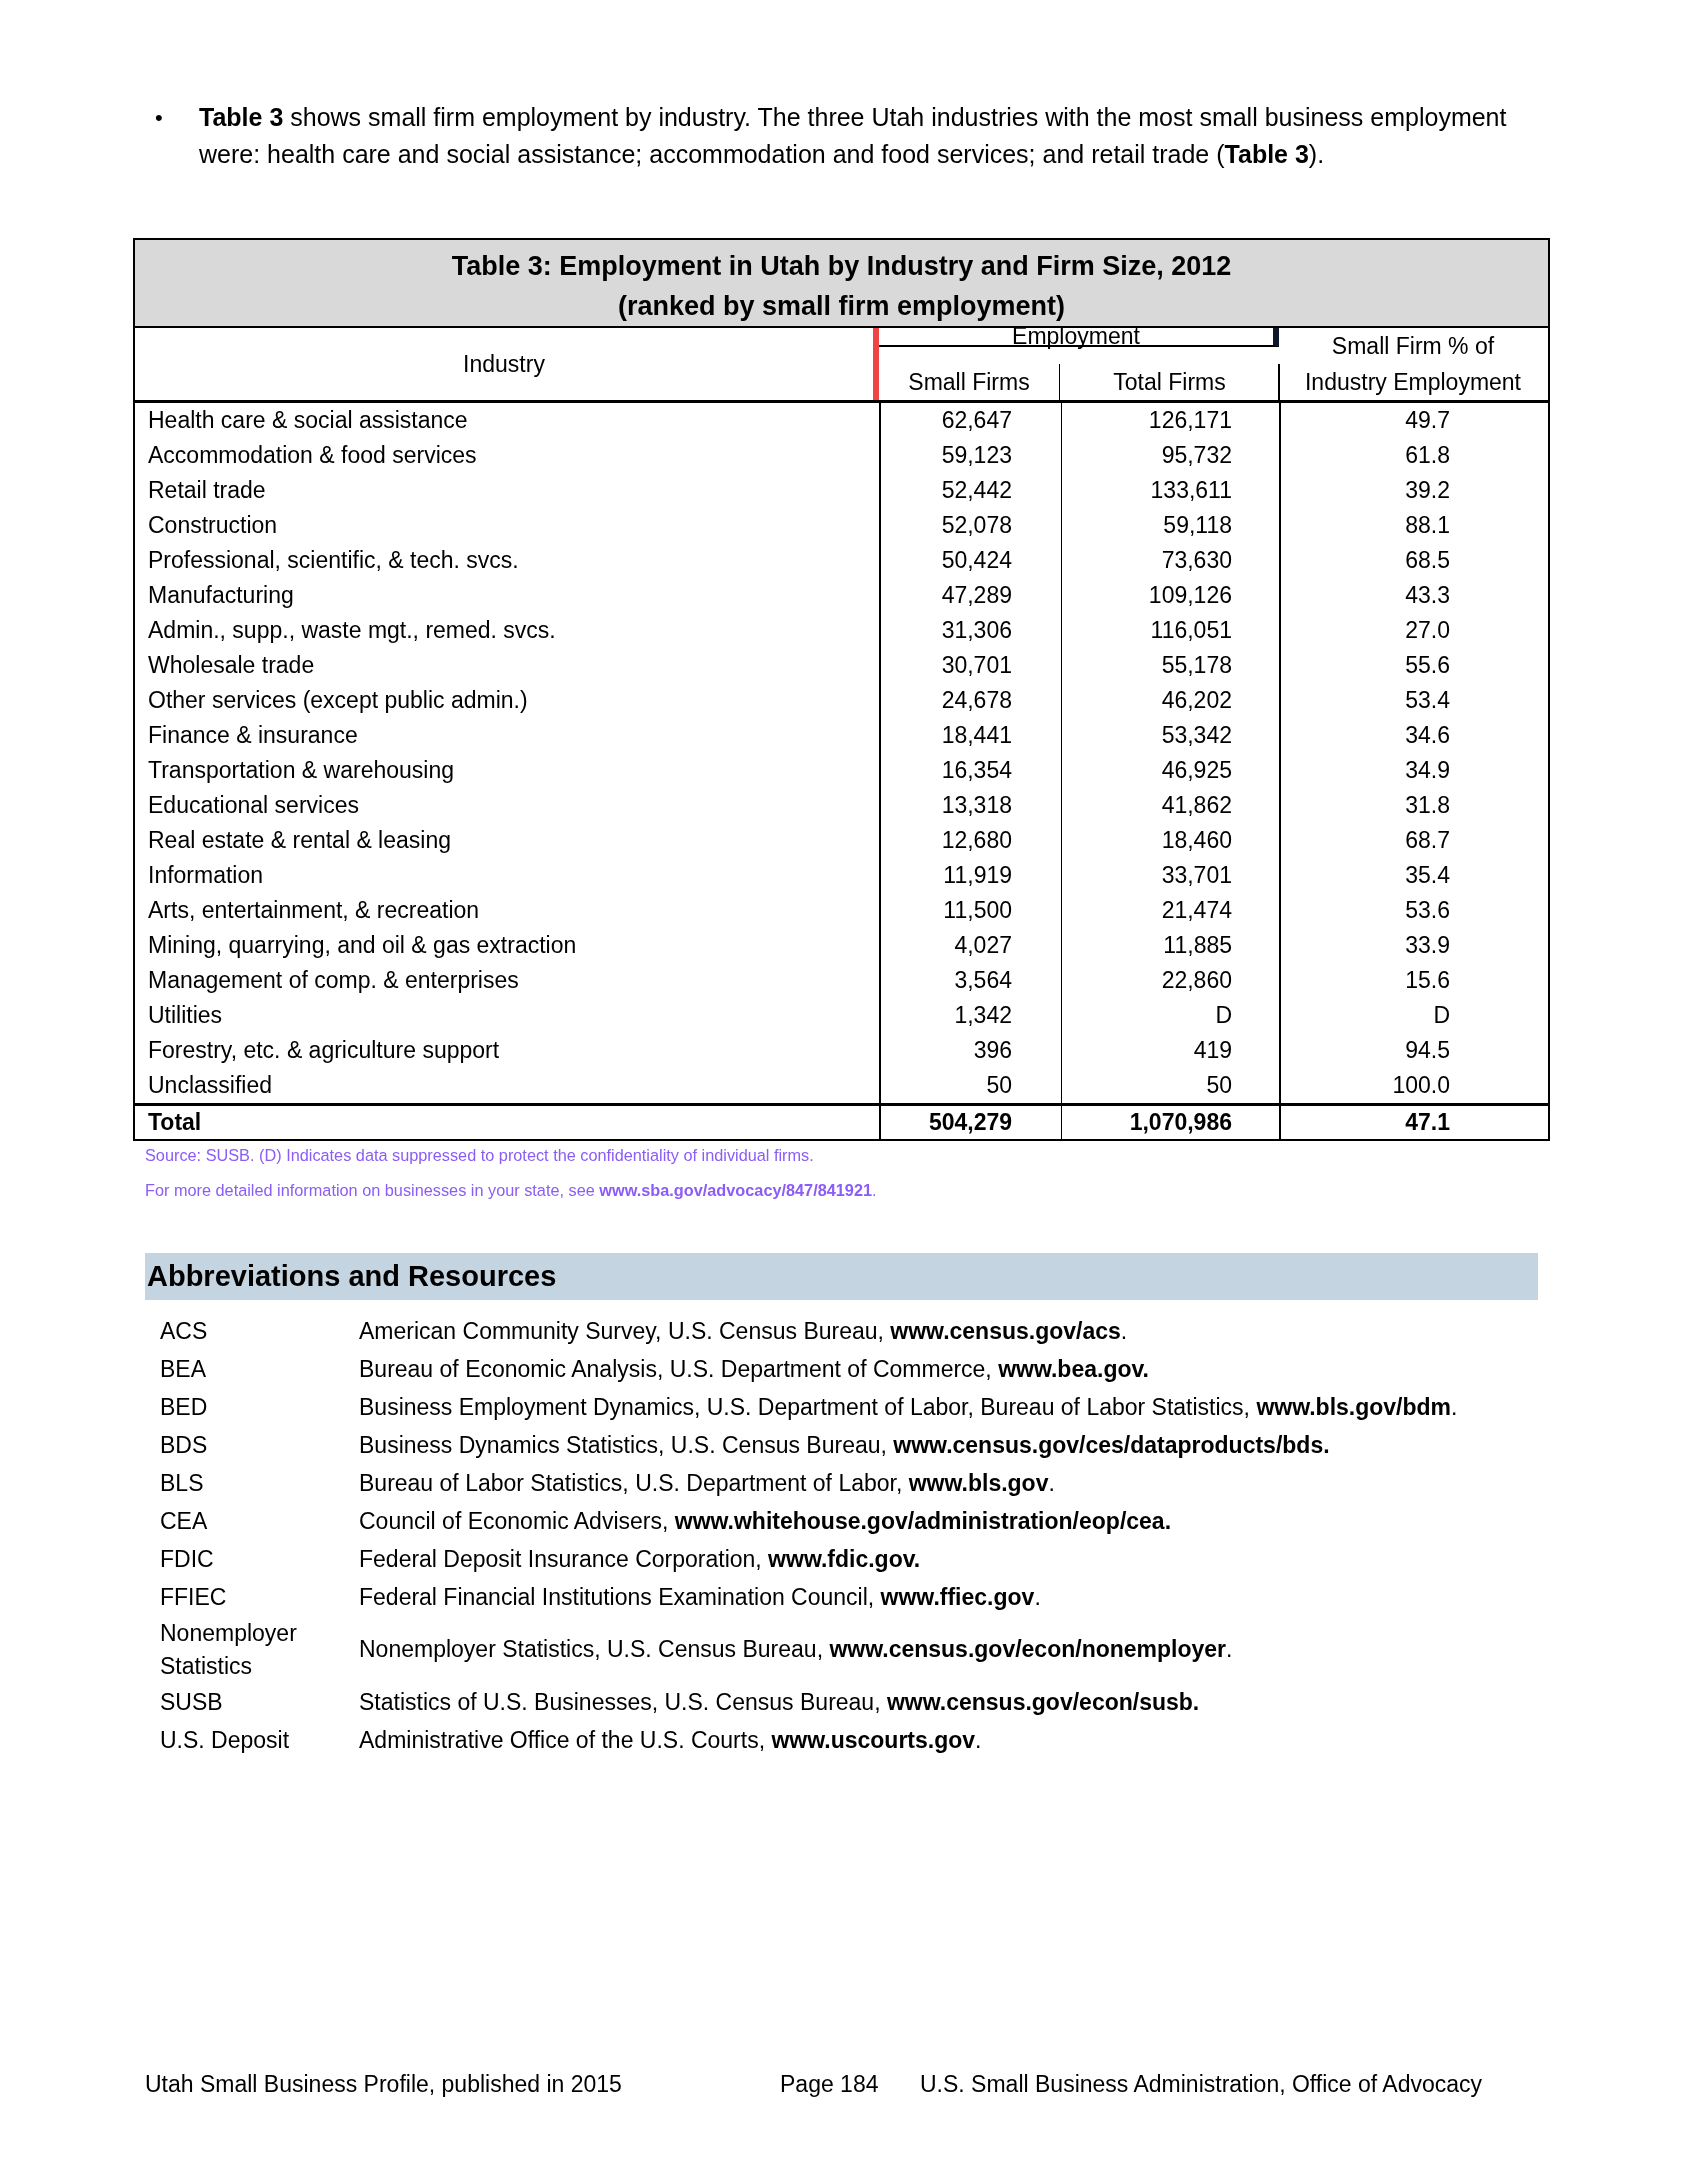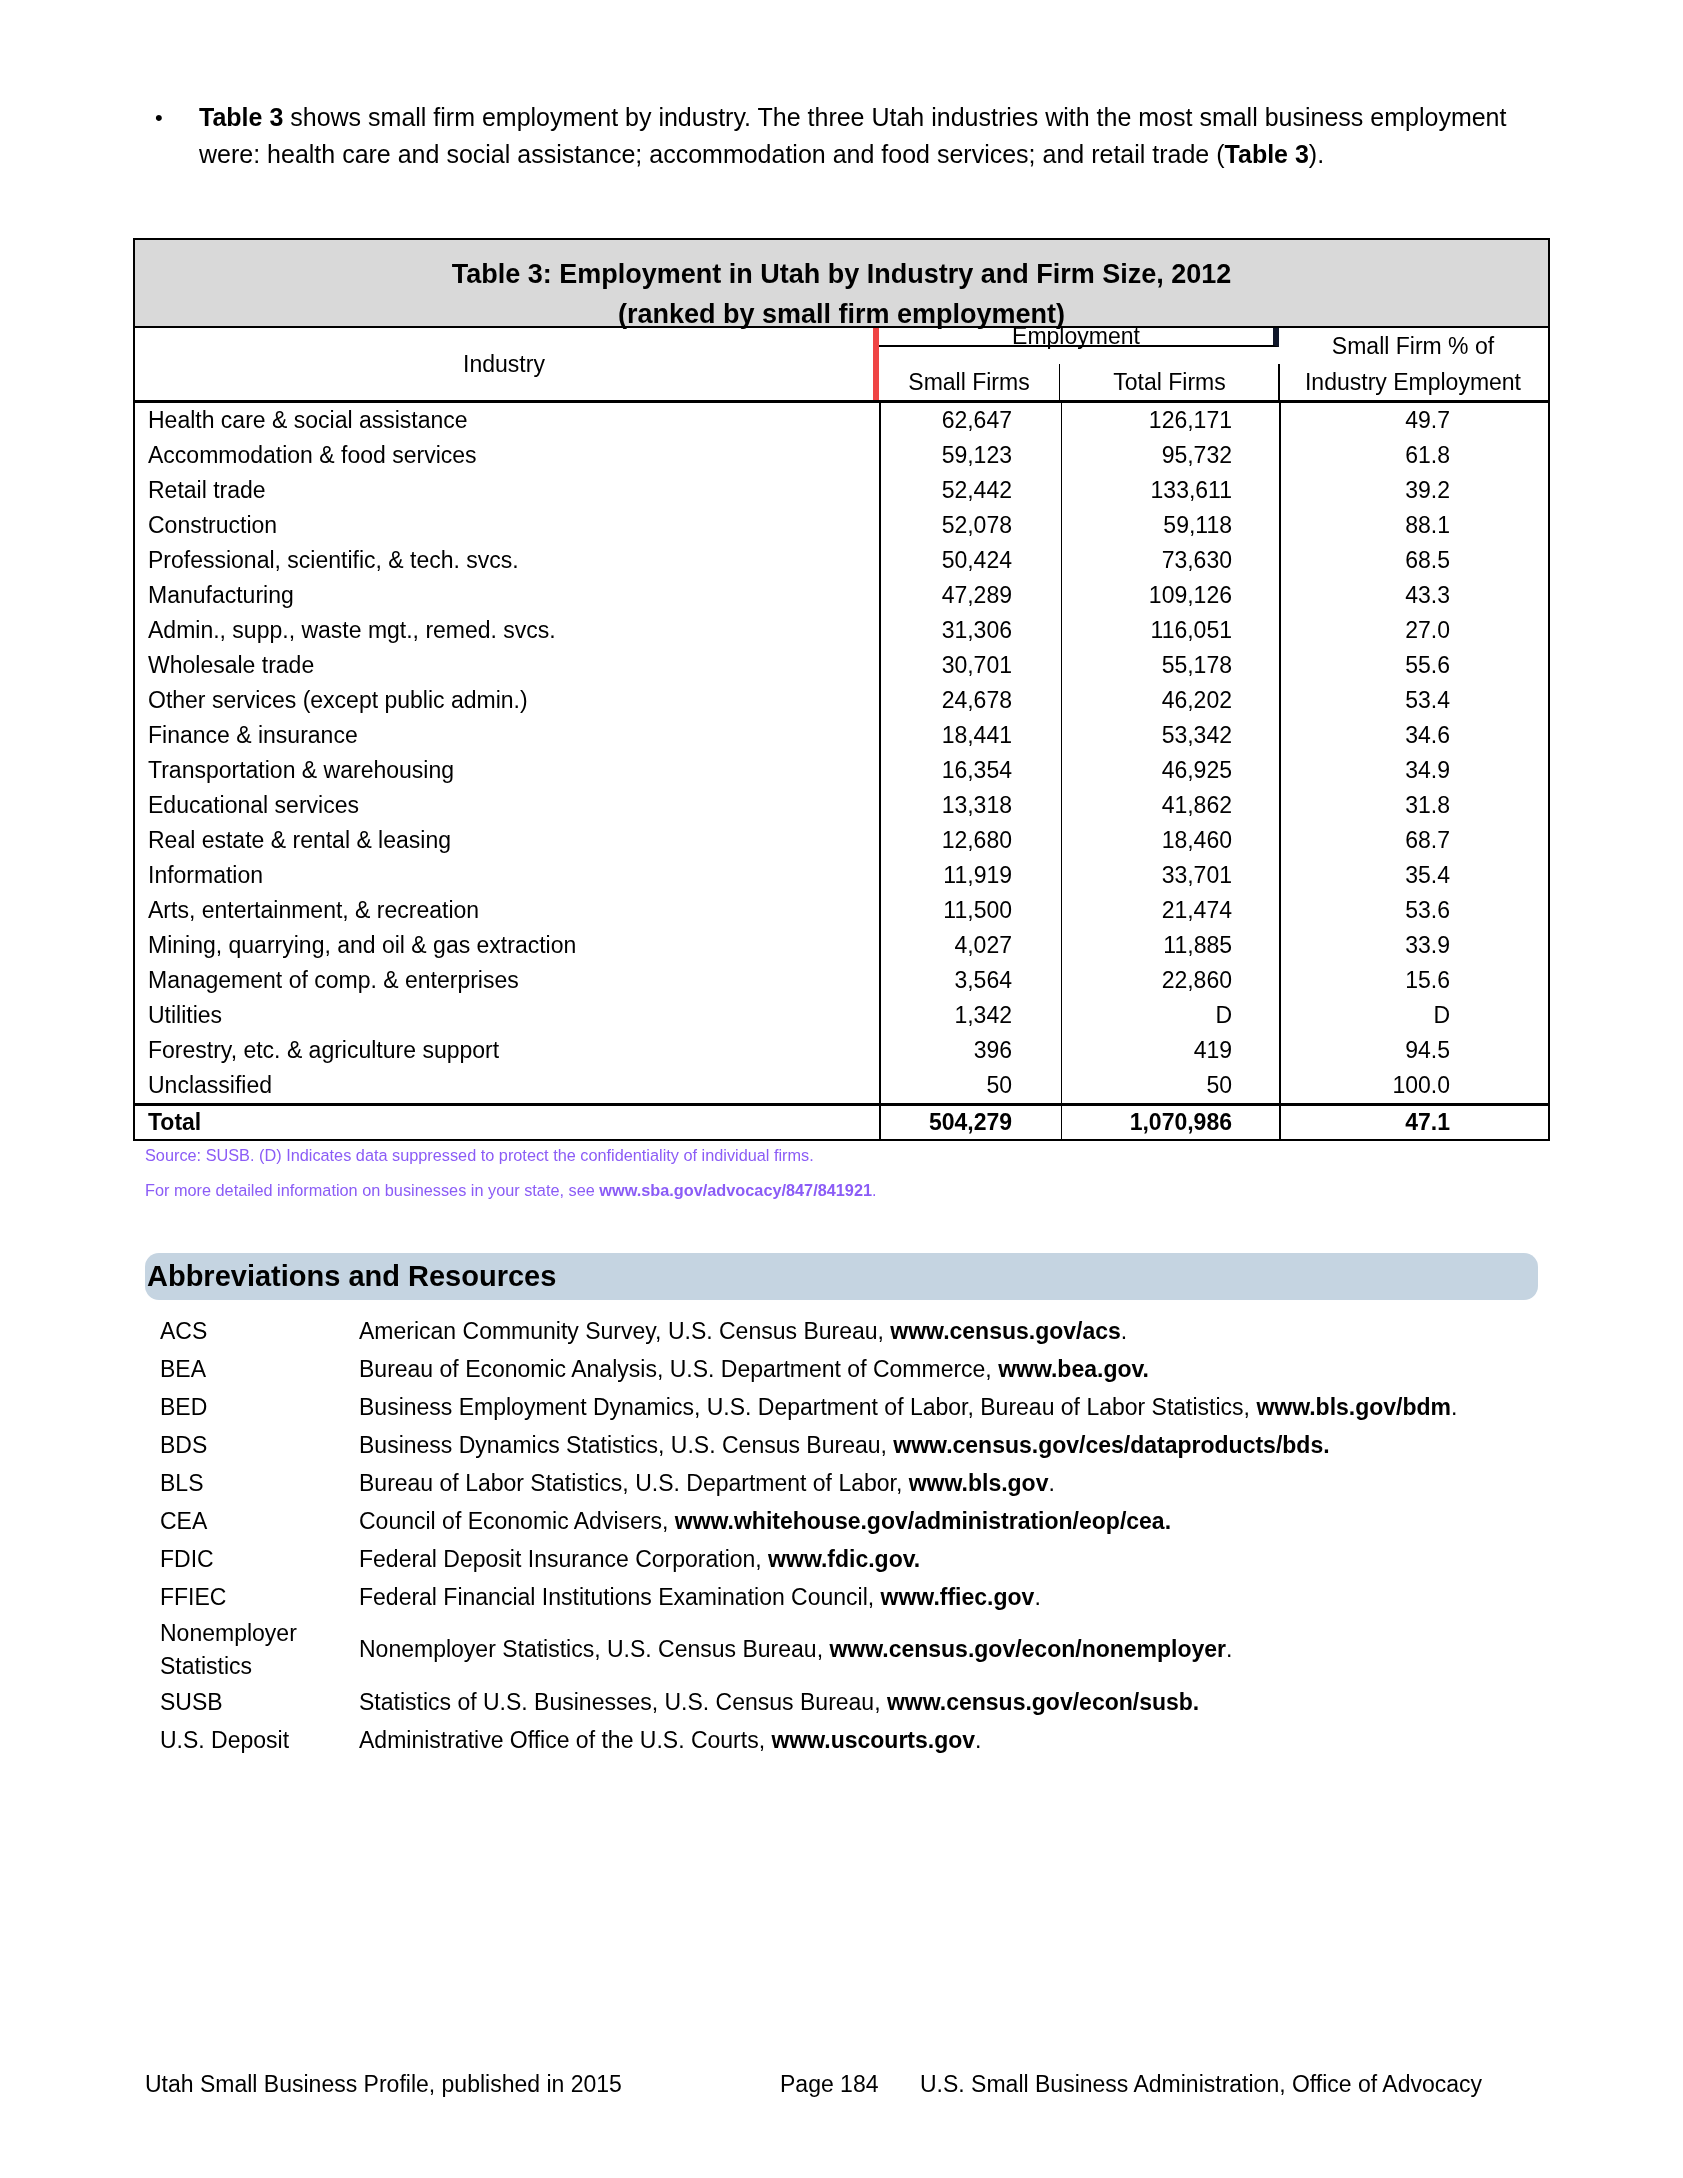--- a/index.html
+++ b/index.html
@@ -10,21 +10,21 @@
   
   .intro { left: 149px; top: 99px; width: 1406px; font-size: 25px; line-height: 37px; }
   .intro .bullet { position: absolute; left: 6px; top: 0; font-size: 22px; }
   .intro .para { margin-left: 50px; }
   .intro b { font-weight: bold; }
 
   
   .tbl { left: 133px; top: 238px; width: 1417px; border: 2px solid #000; box-sizing: border-box; }
   .tbl-title { background: #d9d9d9; height: 88px; border-bottom: 2px solid #000;
                text-align: center; font-weight: bold; font-size: 27px; line-height: 40px;
-               padding-top: 14px; box-sizing: border-box; }
+               padding-top: 6px; box-sizing: border-box; }
   .hdr { position: relative; height: 72px; border-bottom: 3px solid #000; font-size: 23px; }
   .hdr .c-ind { position: absolute; left: 0; top: 0; width: 744px; height: 72px;
                 display: flex; align-items: center; justify-content: center; border-right: 6px solid #ef4444; box-sizing: border-box; }
   .hdr .c-emp { position: absolute; left: 744px; top: 0; width: 400px; height: 19px;
                 border-bottom: 2px solid #000; border-right: 6px solid #0f172a; box-sizing: border-box;
                 display: flex; align-items: center; justify-content: center; }
   .hdr .c-sf { position: absolute; left: 744px; top: 36px; width: 181px; height: 37px;
                border-right: 1px solid #000; box-sizing: border-box;
                display: flex; align-items: center; justify-content: center; }
   .hdr .c-tf { position: absolute; left: 926px; top: 36px; width: 219px; height: 37px;
@@ -41,21 +41,21 @@
   .row .t { position: absolute; left: 926px; width: 219px; top: 0; height: 100%;
             border-left: 1px solid #000; box-sizing: border-box; text-align: right; padding-right: 48px; }
   .row .p { position: absolute; left: 1144px; width: 268px; top: 0; height: 100%;
             border-left: 2px solid #000; box-sizing: border-box; text-align: right; padding-right: 97px; }
   .row.total { font-weight: bold; border-top: 3px solid #000; height: 33px; line-height: 33px; }
 
   .note { left: 145px; font-size: 16.3px; color: #8b5cf6; }
   .note b { font-weight: bold; }
 
   
-  .band { left: 145px; top: 1253px; width: 1393px; height: 47px; background: #c5d4e1; border-radius: 14px; }
+  .band { left: 145px; top: 1253px; width: 1393px; height: 47px; background: #c5d4e1; }
   .band h2 { margin: 0; font-size: 29px; font-weight: bold; line-height: 47px; padding-left: 2px; }
   .abbr { left: 158px; top: 1312px; width: 1406px; font-size: 23px; }
   .abbr .item { position: relative; min-height: 38px; line-height: 38px; }
   .abbr .k { position: absolute; left: 2px; top: 0; width: 188px; }
   .abbr .v { margin-left: 201px; white-space: nowrap; }
   .abbr .v b { font-weight: bold; }
   .abbr .item.tall { height: 67px; }
   .abbr .item.tall .k { line-height: 33px; top: 1px; }
   .abbr .item.tall .v { line-height: 67px; }
 

